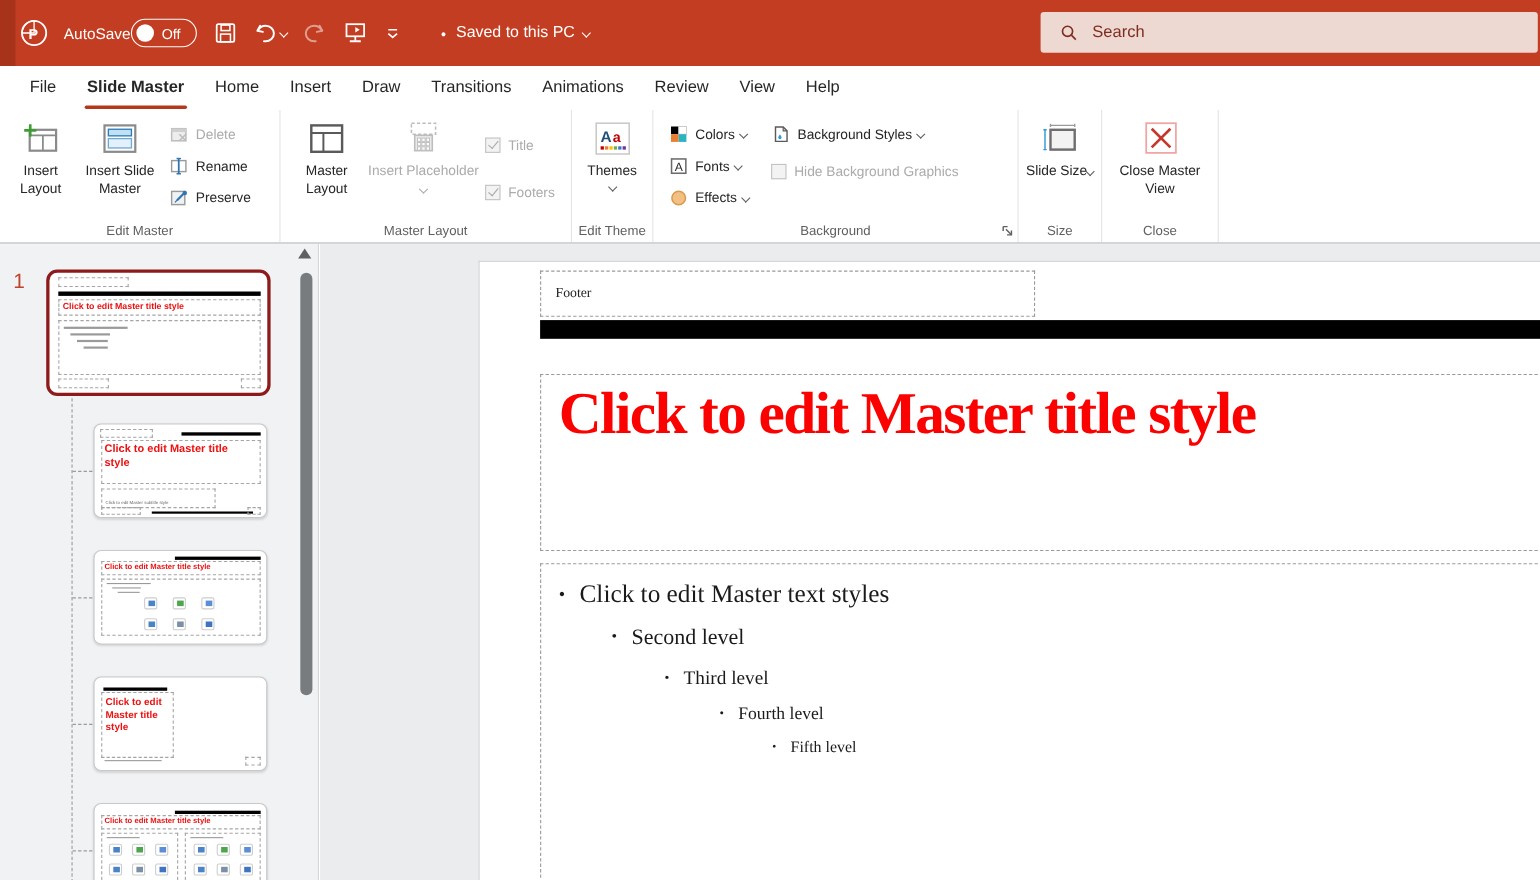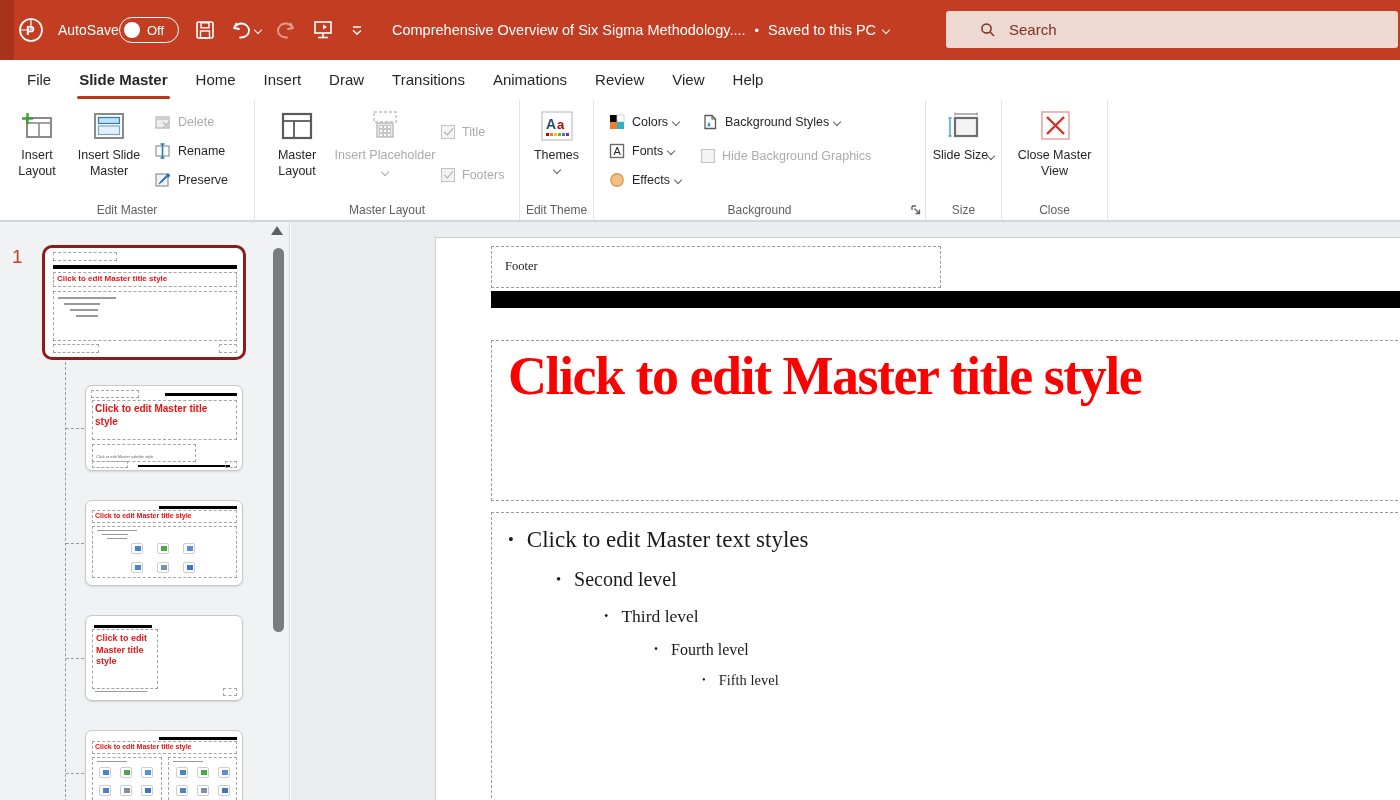--- a/index.html
+++ b/index.html
@@ -15,21 +15,21 @@
   .logo { left:17px; }
   .autosave-label { left:58px; font-size:14px; }
   .toggle { position:absolute; left:119px; top:17px; width:60px; height:26px; border:1.5px solid #fff; border-radius:14px; display:flex; align-items:center; }
   .toggle .knob { width:16px; height:16px; border-radius:50%; background:#fff; margin-left:4px; }
   .toggle .state { color:#fff; font-size:13px; margin-left:7px; }
   .qat { position:absolute; top:0; height:60px; display:flex; align-items:center; }
   .qat-btn { margin-right:14px; display:flex; align-items:center; }
   .doc-title { left:392px; font-size:14.5px; white-space:nowrap; }
   .doc-title .sep { margin:0 9px; font-size:13px; }
   .doc-title .chev { margin-left:7px; }
-  .searchbox { position:absolute; left:946px; top:11px; width:452px; height:37px; background:#EDD8D2; border-radius:3px; display:flex; align-items:center; padding-left:33px; }
+  .searchbox { position:absolute; left:946px; top:11px; width:452px; height:37px; background:#EDD8D2; border-radius:3px; display:flex; align-items:center; padding-left:17px; }
   .searchbox input { border:none; outline:none; background:transparent; font-family:"Liberation Sans", sans-serif; font-size:15px; color:#7E2D1E; width:380px; margin-left:10px; }
   .searchbox input::placeholder { color:#7E2D1E; opacity:1; }
   .chev { display:inline-block; width:6px; height:6px; border-right:1.4px solid currentColor; border-bottom:1.4px solid currentColor; transform:rotate(45deg); }
   
   .menurow { position:absolute; left:0; top:60px; width:1400px; height:40px; background:#fff; display:flex; align-items:center; padding-left:13px; }
   .menurow-rightgray { position:absolute; left:1100px; top:60px; width:300px; height:36px; background:#E8EAEC; }
   .tab { position:relative; height:40px; line-height:40px; padding:0 14px; font-size:15px; color:#262626; cursor:default; }
   .tab.active { font-weight:700; }
   .tab.active::after { content:""; position:absolute; left:12px; right:12px; bottom:1px; height:3px; background:#B5371C; border-radius:2px; }
   
@@ -145,21 +145,20 @@
     </span>
     <span class="qat-btn">
       <svg width="16" height="18" viewBox="0 0 16 18">
         <line x1="4" y1="6" x2="12" y2="6" stroke="#fff" stroke-width="1.5"></line>
         <path d="M4 9.5 L8 13 L12 9.5" fill="none" stroke="#fff" stroke-width="1.5"></path>
       </svg>
     </span>
   </div>
 
   <div class="tb-item doc-title">
-    <span>Comprehensive Overview of Six Sigma Methodology....</span>
     <span class="sep">•</span>
     <span>Saved to this PC</span>
     <span class="chev"></span>
   </div>
 
   <div class="searchbox">
     <svg width="18" height="18" viewBox="0 0 18 18">
       <circle cx="7.5" cy="7.5" r="4.6" fill="none" stroke="#7E2D1E" stroke-width="1.5"></circle>
       <line x1="11" y1="11" x2="15" y2="15" stroke="#7E2D1E" stroke-width="1.5"></line>
     </svg>

